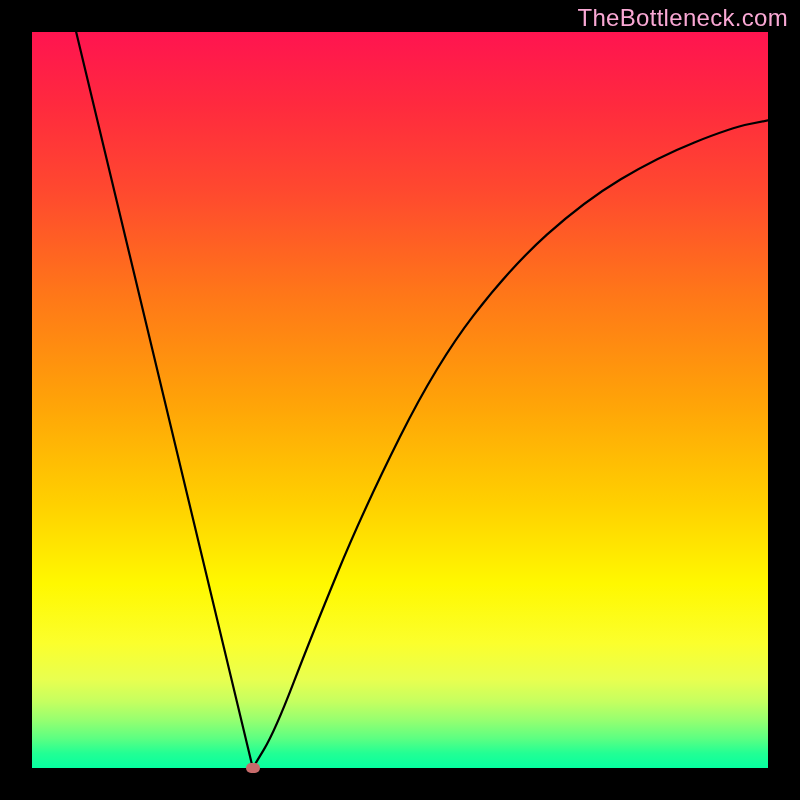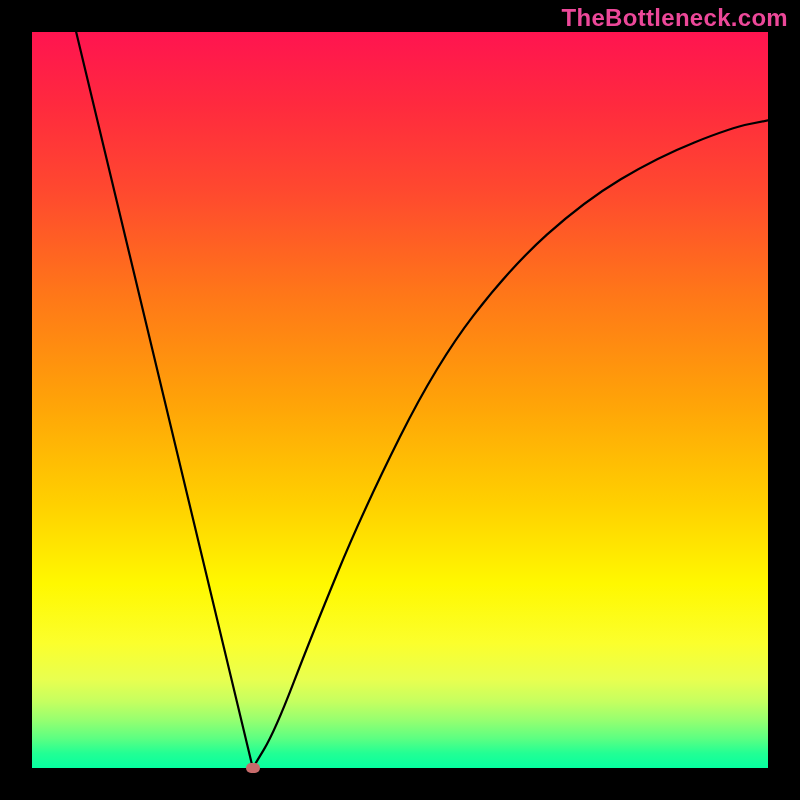--- a/index.html
+++ b/index.html
@@ -39,23 +39,23 @@
       #96ff70 93.5%,
       #5cff82 96%,
       #22ff94 98%,
       #06ffa0 100%
     );
   }
   .watermark {
     position: absolute;
     top: 4px;
     right: 12px;
-    color: #ec4899;
+    color: #f9a8d4;
     font-size: 24px;
-    font-weight: 700;
+    font-weight: 400;
     letter-spacing: 0.3px;
     user-select: none;
   }
   svg.curve {
     position: absolute;
     top: 0;
     left: 0;
     width: 736px;
     height: 736px;
   }

